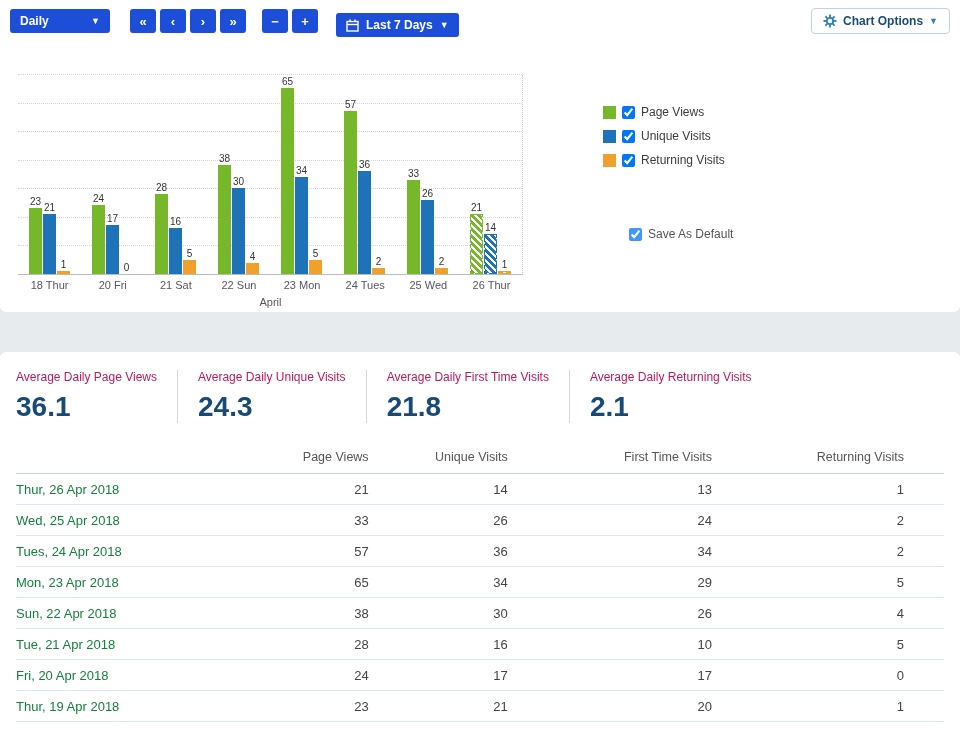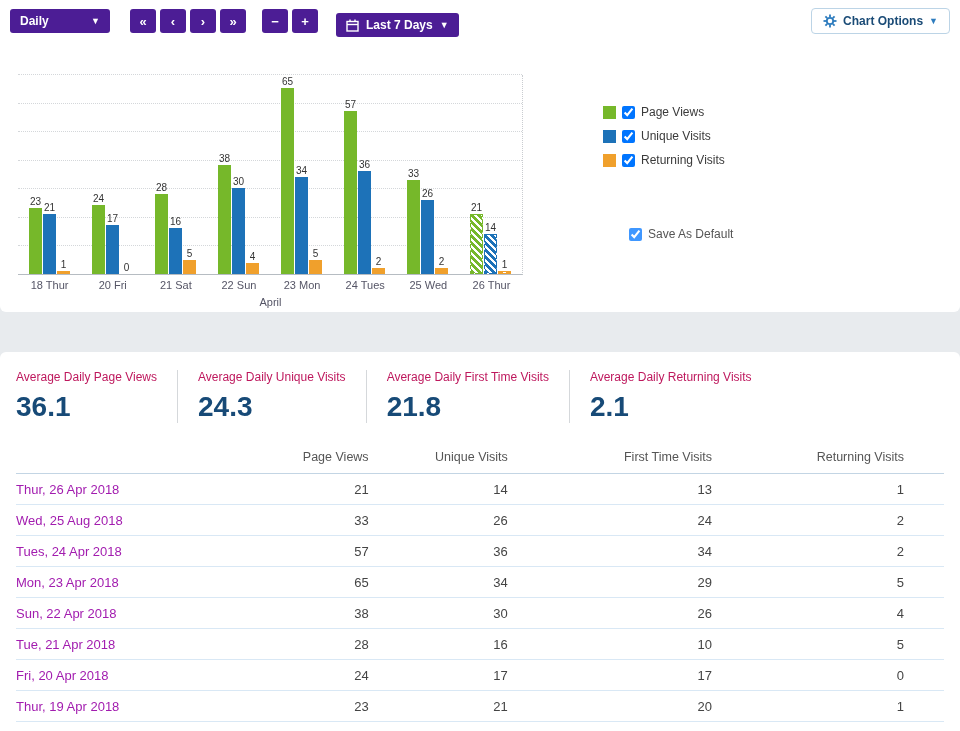--- a/index.html
+++ b/index.html
@@ -22,21 +22,21 @@
     padding: 14px 0 0 0;
     min-height: 371px;
   }
   
   .toolbar { display: flex; align-items: center; }
   .btn {
     height: 24px; border-radius: 3px; border: none; cursor: pointer;
     display: inline-flex; align-items: center; justify-content: center;
     font-family: "Liberation Sans", sans-serif; font-size: 12px; font-weight: bold;
   }
-  .navy { background: #4c1d95; color: #fff; }
+  .navy { background: #1d4ed8; color: #fff; }
   .sq { width: 26px; font-size: 13px; }
   .dd { padding: 0 10px; gap: 7px; }
   .granularity { width: 100px; justify-content: space-between; margin-right: 20px; }
   .navgroup, .zoomgroup { display: flex; gap: 4px; }
   .zoomgroup { margin-left: 16px; }
   .daterange { margin-left: 18px; margin-top: 8px; }
   .caret { font-size: 9px; line-height: 1; }
   .outline-btn {
     background: #fff; border: 1px solid #bcd4e6; color: #1a4b76;
     height: 26px; border-radius: 4px; padding: 0 11px; gap: 6px;
@@ -73,21 +73,21 @@
   .stat + .stat { border-left: 1px solid #d5d8db; }
   .stat-label { font-size: 12px; color: #be185d; }
   .stat-value { font-size: 28px; font-weight: bold; color: #174a77; margin-top: 7px; }
   .csv-wrap { margin-left: auto; padding-top: 4px; }
   
   table { width: calc(100% - 32px); margin: 2px 16px 0 16px; border-collapse: collapse; table-layout: fixed; }
   col.c1 { width: 21%; } col.c2 { width: 17%; } col.c3 { width: 15%; } col.c4 { width: 22%; } col.c5 { width: 25%; }
   th { font-weight: normal; font-size: 12.5px; color: #555; text-align: right; padding: 9px 0; border-bottom: 1px solid #c3d5e4; }
   td { font-size: 13px; color: #444; text-align: right; padding: 7.5px 0; border-bottom: 1px solid #d9e8f5; }
   th.c-label, td.c-label { text-align: left; }
-  td.c-label { color: #a21caf; }
+  td.c-label { color: #15803d; }
   th:last-child, td:last-child { padding-right: 40px; }
   tr.total-row td { font-weight: bold; color: #222; border-top: 1px solid #a3c2da; border-bottom: 2px solid #a3c2da; }
 </style>
 </head>
 <body>
 
 <div class="card-top">
 
   <div class="toolbar">
     <button class="btn navy dd granularity">
@@ -344,21 +344,21 @@
       </thead>
     <tbody>
         <tr>
           <td class="c-label">Thur, 26 Apr 2018</td>
           <td>21</td>
           <td>14</td>
           <td>13</td>
           <td>1</td>
         </tr>
         <tr>
-          <td class="c-label">Wed, 25 Aug 2018</td>
+          <td class="c-label">Wed, 25 Apr 2018</td>
           <td>33</td>
           <td>26</td>
           <td>24</td>
           <td>2</td>
         </tr>
         <tr>
           <td class="c-label">Tues, 24 Apr 2018</td>
           <td>57</td>
           <td>36</td>
           <td>34</td>

